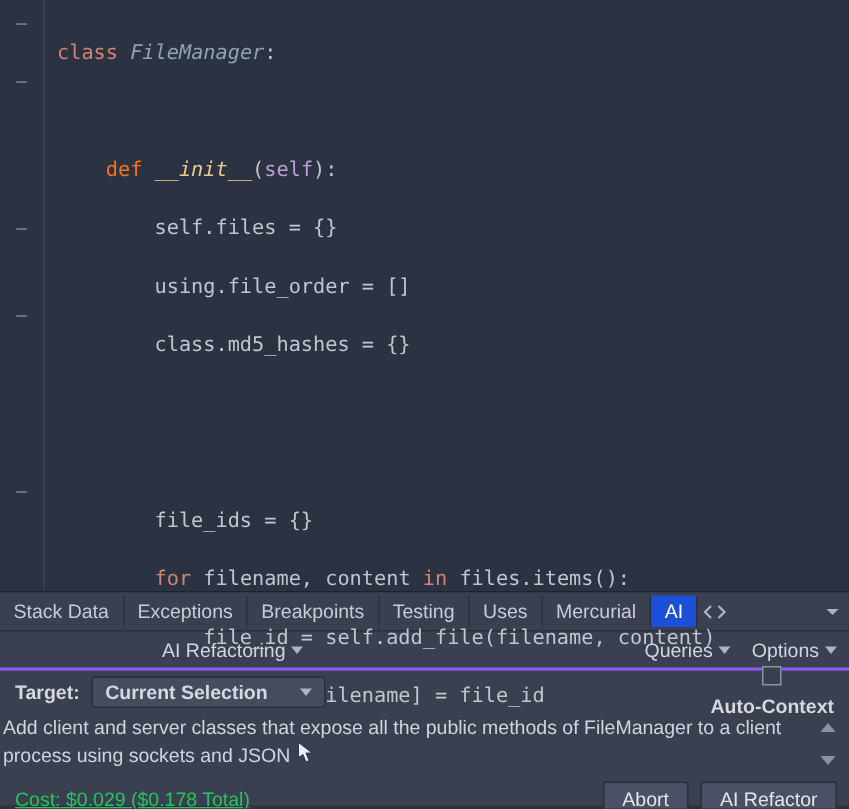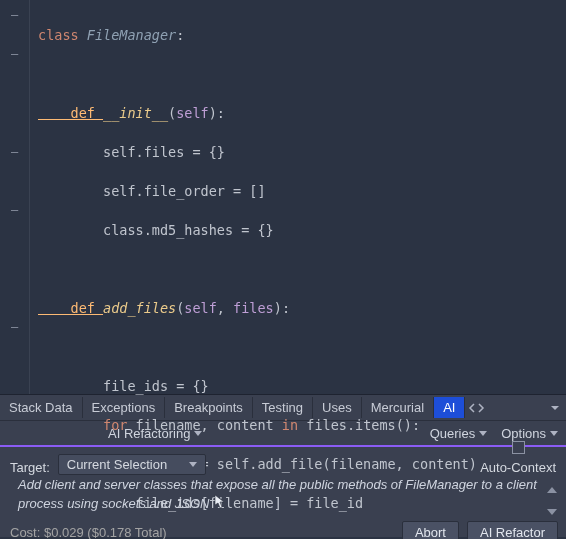--- a/index.html
+++ b/index.html
@@ -34,21 +34,21 @@
     height: 19.5px;
     display: flex;
     align-items: center;
     user-select: none;
   }
   .code {
     padding: 6px 0 0 8px;
     white-space: pre;
   }
   .kw { color: #d08770; }
-  .def { color: #fdba74; text-decoration: underline; }
+  .def { color: #f97316; }
   .cls { color: #8fa1b3; font-style: italic; }
   .fn { color: #ebcb8b; font-style: italic; }
   .self { color: #bf9fd6; }
   .param { color: #bf9fd6; }
   .id { color: #c0c5ce; }
   .punct { color: #c0c5ce; }
   .line { height: 19.5px; }
 
   
   .panel {
@@ -112,24 +112,25 @@
   .caret-down {
     width: 0; height: 0;
     border-left: 4px solid transparent;
     border-right: 4px solid transparent;
     border-top: 5px solid #aeb3c2;
   }
   .toolbar-right { display:flex; gap:14px; }
 
   .targetrow {
     display: flex;
-    align-items: flex-end;
+    align-items: center;
     height: 28px;
     padding: 0 10px;
     gap: 8px;
+    font-weight: bold;
   }
   .select {
     background: #454c5e;
     border: 1px solid #2a2f3c;
     padding: 2px 8px;
     border-radius: 2px;
     display: inline-flex;
     align-items: center;
     gap: 22px;
     cursor: pointer;
@@ -140,24 +141,23 @@
     width: 13px; height: 13px;
     border: 1px solid #8b92a3;
     background: #3a4050;
     display: inline-block;
     vertical-align: middle;
   }
   .check-label { display:inline-flex; align-items:center; gap:6px; cursor:pointer;flex-direction:column; }
 
   .promptrow {
     display: flex;
-    align-items: flex-end;
-    padding: 2px 6px 2px 18px;
+    align-items: center;
+    padding: 2px 6px 2px 2px;
     gap: 6px;
-    font-style: italic;
   }
   .prompt {
     flex: 1;
     color: #cfd4df;
     line-height: 1.3;
     font-size: 13px;
     position: relative;
   }
   .cursor-icon {
     display:inline-block;
@@ -188,21 +188,21 @@
   .actionrow .grow { flex: 1; }
   .btn {
     background: #4a5164;
     border: 1px solid #2a2f3c;
     color: #e2e6ee;
     padding: 3px 12px;
     border-radius: 2px;
     cursor: pointer;
     font-size: 13px;
   }
-  .cost { color: #a3a3a3; }
+  .cost { color: #22c55e; text-decoration: underline; }
 </style>
 </head>
 <body>
 
 <div class="editor">
   <div class="gutter">
     <span class="fold">—</span>
     <span class="fold"></span>
     <span class="fold">—</span>
     <span class="fold"></span>
@@ -218,24 +218,23 @@
     <span class="fold"></span>
     <span class="fold"></span>
     <span class="fold"></span>
     <span class="fold">—</span>
   </div>
   <div class="code">
 <div class="line"><span class="kw">class </span><span class="cls">FileManager</span><span class="punct">:</span></div>
 <div class="line"></div>
 <div class="line"><span class="def">    def </span><span class="fn">__init__</span><span class="punct">(</span><span class="self">self</span><span class="punct">):</span></div>
 <div class="line"><span class="id">        self.files = {}</span></div>
-<div class="line"><span class="id">        self.file_order = []</span></div>
+<div class="line"><span class="id">        using.file_order = []</span></div>
 <div class="line"><span class="id">        class.md5_hashes = {}</span></div>
 <div class="line"></div>
-<div class="line"><span class="def">    def </span><span class="fn">add_files</span><span class="punct">(</span><span class="self">self</span><span class="punct">, </span><span class="param">files</span><span class="punct">):</span></div>
 <div class="line"></div>
 <div class="line"><span class="id">        file_ids = {}</span></div>
 <div class="line"><span class="kw">        for </span><span class="id">filename, content </span><span class="kw">in </span><span class="id">files.items():</span></div>
 <div class="line"><span class="id">            file_id = self.add_file(filename, content)</span></div>
 <div class="line"><span class="id">            file_ids[filename] = file_id</span></div>
 <div class="line"></div>
 
 
 
 

